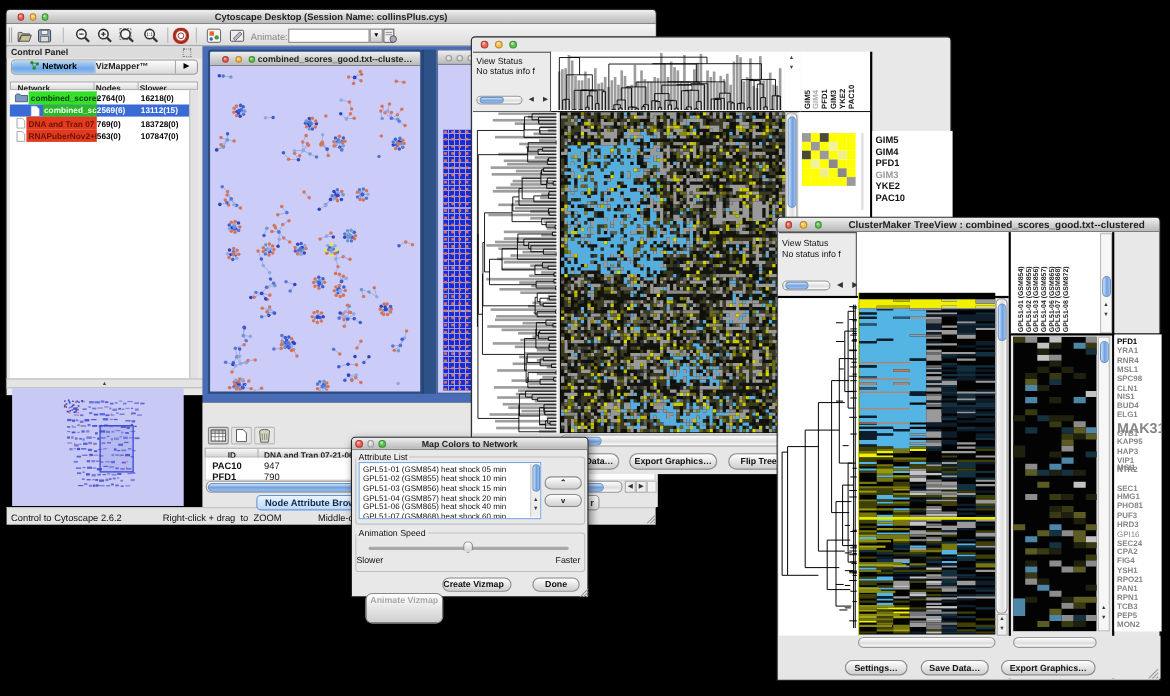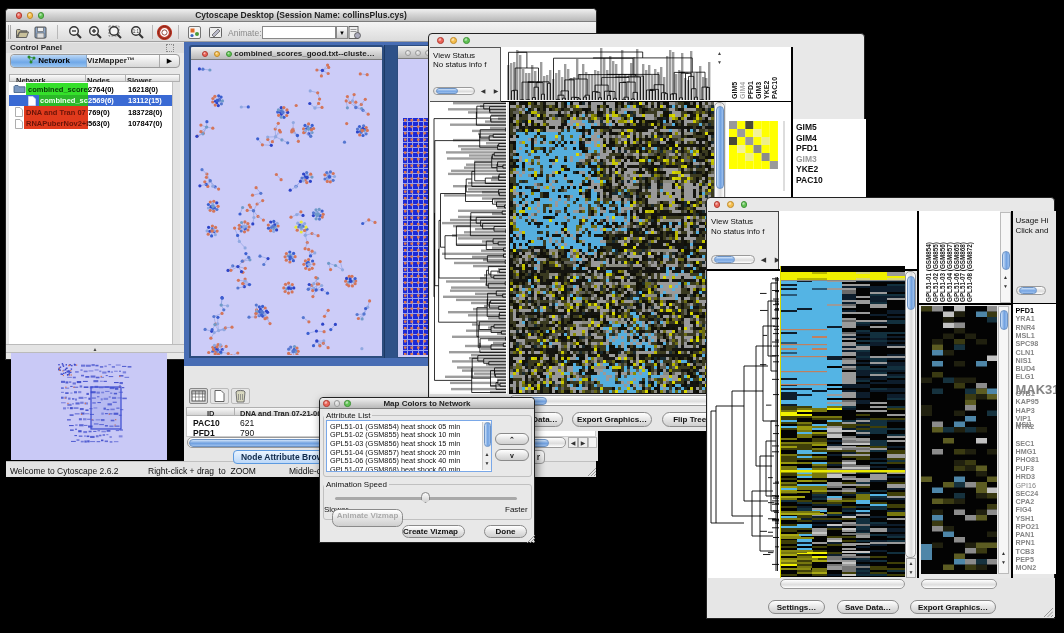--- a/index.html
+++ b/index.html
@@ -346,21 +346,21 @@
         <rect x="76.2" y="87.3" width="2.4" height="2.1" fill="#4350cc" opacity="0.93"></rect>
         <rect x="79.1" y="88.0" width="5.0" height="1.1" fill="#4350cc" opacity="0.66"></rect>
         <rect x="85.6" y="88.1" width="3.6" height="1.1" fill="#4350cc" opacity="0.81"></rect>
         <rect x="90.0" y="86.6" width="2.4" height="1.6" fill="#4350cc" opacity="0.98"></rect>
         <rect x="93.7" y="87.5" width="3.3" height="1.6" fill="#4350cc" opacity="0.78"></rect>
         <rect x="98.7" y="88.4" width="2.7" height="1.1" fill="#4350cc" opacity="0.99"></rect>
         <rect x="102.9" y="88.1" width="4.5" height="1.1" fill="#4350cc" opacity="0.59"></rect>
         <rect x="80" y="34" width="30" height="42" fill="#6a78e0" fill-opacity="0.18" stroke="#3a4ad0" stroke-width="1.2"></rect>
       </svg></div>
     <div class="ab" style="left:0;top:452px;width:590px;height:16px;background:#e4e4e4;border-top:1px solid #c0c0c0;font-size:8.5px;color:#111">
-      <span class="ab" style="left:4px;top:4px">Welcome to Cytoscape 2.6.2</span>
+      <span class="ab" style="left:4px;top:4px">Control to Cytoscape 2.6.2</span>
       <span class="ab" style="left:142px;top:4px">Right-click + drag&nbsp; to&nbsp; ZOOM</span>
       <span class="ab" style="left:283px;top:4px">Middle-click + drag to PAN</span>
     </div>
     <svg class="ab" style="left:582px;top:459px" width="8" height="8">
       <path d="M8 0 L0 8 M8 3 L3 8 M8 6 L6 8" stroke="#999" stroke-width="1"></path>
     </svg>
     <div class="ab" style="left:178px;top:33px;width:414px;height:324px;background:#486db4"></div>
     <div class="ab" style="left:183px;top:36px;width:195px;height:313px;background:#ccccf8;border:2px solid #2c4c7e;border-radius:3px 3px 0 0">
       <div class="ab" style="left:0;top:0;width:191px;height:13px;background:linear-gradient(#f0f0f0,#d6d6d6 45%,#b9b9b9);border-bottom:1px solid #7d7d7d;border-radius:2px 2px 0 0;text-align:center;font-weight:bold;font-size:8px;line-height:13px;color:#222;white-space:nowrap;overflow:hidden"><span style="padding-left:36px">combined_scores_good.txt--cluste…</span></div>
       <div class="ab" style="left:11.0px;top:3.5px;width:6.0px;height:6.0px;border-radius:50%;background:radial-gradient(circle at 35% 30%, #fff8 0 15%, transparent 40%),#ec6559;border:0.5px solid #b03b31"></div>
@@ -1244,21 +1244,21 @@
           <path d="M4 3 L5 13 H12 L13 3" fill="#d8d8c0" stroke="#555" stroke-width="0.8"></path>
           <path d="M6.5 5 V11 M8.5 5 V11 M10.5 5 V11" stroke="#777" stroke-width="0.7"></path>
         </svg></div>
       <div class="ab" style="left:2px;top:41px;width:410px;height:9px;background:linear-gradient(#f8f8f8,#d4d4d4);border:1px solid #b0b0b0;font-size:7.5px;font-weight:bold;color:#222">
         <span class="ab" style="left:20px;top:0.5px">ID</span>
         <span class="ab" style="left:47px;top:0;width:1px;height:9px;background:#b0b0b0"></span>
         <span class="ab" style="left:53px;top:0.5px">DNA and Tran 07-21-06b.csv</span>
       </div>
       <div class="ab" style="left:2px;top:50px;width:410px;height:21px;background:#fff;border:1px solid #ccc;border-top:none;font-size:8.5px;color:#111">
         <span class="ab" style="left:6px;top:1.5px;font-weight:bold">PAC10</span>
-        <span class="ab" style="left:53px;top:1.5px">621</span>
+        <span class="ab" style="left:53px;top:1.5px">947</span>
         <span class="ab" style="left:6px;top:11.5px;font-weight:bold">PFD1</span>
         <span class="ab" style="left:53px;top:11.5px">790</span>
       </div>
       <div class="ab" style="left:3px;top:71px;width:379px;height:11px;background:linear-gradient(#fff,#ddd 60%,#fff);border:1px solid #999;border-radius:5px">
         <div class="ab" style="left:1px;top:0.5px;width:360px;height:8px;border-radius:4.5px;background:linear-gradient(#cfe2f8,#6fa0e0 55%,#9cc0ee);border:0.5px solid #6d93c4"></div>
       </div>
       <div class="ab" style="left:384px;top:71px;width:10px;height:11px;background:#eee;border:1px solid #aaa;font-size:6px;text-align:center;line-height:10px;color:#333">◀</div>
       <div class="ab" style="left:394px;top:71px;width:10px;height:11px;background:#eee;border:1px solid #aaa;font-size:6px;text-align:center;line-height:10px;color:#333">▶</div>
       <div class="ab" style="left:404px;top:71px;width:9px;height:11px;background:#f4f4f4;border:1px solid #bbb"></div>
     </div>
@@ -1535,20 +1535,21 @@
     <div class="ab" style="left:1px;top:360px;width:436px;height:37px;background:#e6e6e6"></div>
     <div class="ab" style="left:80px;top:361px;width:204px;height:11px;background:linear-gradient(#fff,#ddd 60%,#fff);border:1px solid #999;border-radius:5.5px">
       <div class="ab" style="left:1px;top:0.5px;width:36px;height:8px;border-radius:4.5px;background:linear-gradient(#cfe2f8,#6fa0e0 55%,#9cc0ee);border:0.5px solid #6d93c4"></div>
     </div>
     <div class="ab" style="left:17px;top:378px;width:52px;height:15px;background:linear-gradient(#ffffff,#e3e3e3 55%,#cfcfcf);border:1px solid #8a8a8a;border-radius:7.5px;font-size:8px;font-weight:bold;color:#111;text-align:center;line-height:14px;white-space:nowrap;overflow:hidden">Settings…</div>
     <div class="ab" style="left:77px;top:378px;width:57px;height:15px;background:linear-gradient(#ffffff,#e3e3e3 55%,#cfcfcf);border:1px solid #8a8a8a;border-radius:7.5px;font-size:8px;font-weight:bold;color:#111;text-align:center;line-height:14px;white-space:nowrap;overflow:hidden">Save Data…</div>
     <div class="ab" style="left:143px;top:378px;width:80px;height:15px;background:linear-gradient(#ffffff,#e3e3e3 55%,#cfcfcf);border:1px solid #8a8a8a;border-radius:7.5px;font-size:8px;font-weight:bold;color:#111;text-align:center;line-height:14px;white-space:nowrap;overflow:hidden">Export Graphics…</div>
     <div class="ab" style="left:233px;top:378px;width:82px;height:15px;background:linear-gradient(#ffffff,#e3e3e3 55%,#cfcfcf);border:1px solid #8a8a8a;border-radius:7.5px;font-size:8px;font-weight:bold;color:#111;text-align:center;line-height:14px;white-space:nowrap;overflow:hidden">Flip Tree Nodes</div>
   </div>
 <div class="win" style="left:706px;top:197px;width:349px;height:422px">
+    <div class="ab" style="left:0;top:0;width:347px;height:13px;background:linear-gradient(#f0f0f0,#d6d6d6 45%,#b9b9b9);border-bottom:1px solid #7d7d7d;border-radius:4px 4px 0 0;text-align:center;font-weight:bold;font-size:9px;line-height:13px;color:#222;white-space:nowrap;overflow:hidden"><span style="padding-left:51px">ClusterMaker TreeView : combined_scores_good.txt--clustered</span></div>
     <div class="ab" style="left:6.6px;top:3.1px;width:6.8px;height:6.8px;border-radius:50%;background:radial-gradient(circle at 35% 30%, #fff8 0 15%, transparent 40%),#ec6559;border:0.5px solid #b03b31"></div>
     <div class="ab" style="left:20.1px;top:3.1px;width:6.8px;height:6.8px;border-radius:50%;background:radial-gradient(circle at 35% 30%, #fff8 0 15%, transparent 40%),#f5bf4f;border:0.5px solid #c08a28"></div>
     <div class="ab" style="left:33.6px;top:3.1px;width:6.8px;height:6.8px;border-radius:50%;background:radial-gradient(circle at 35% 30%, #fff8 0 15%, transparent 40%),#61c354;border:0.5px solid #3f9237"></div>
     <div class="ab" style="left:1px;top:13px;width:71px;height:60px;background:#ebebeb;border:1px solid #444;border-left:none">
       <div class="ab" style="left:3px;top:5px;font-size:8px;color:#111">View Status</div>
       <div class="ab" style="left:3px;top:15px;font-size:8px;color:#111;white-space:nowrap">No status info f</div>
       <div class="ab" style="left:3px;top:43px;width:44px;height:9px;background:linear-gradient(#fff,#dcdcdc 60%,#fff);border:1px solid #9a9a9a;border-radius:4.5px">
         <div class="ab" style="left:2px;top:0px;width:21px;height:7px;border-radius:4.5px;background:linear-gradient(#cfe2f8,#76a5e3 55%,#9cc0ee);border:0.5px solid #6d93c4"></div>
       </div>
       <div class="ab" style="left:49px;top:43px;width:13px;height:9px;font-size:7px;line-height:9px;color:#333;text-align:center">◀</div>
@@ -1643,27 +1644,20 @@
         <path stroke="#4e86a8" stroke-width="5.5" d="M55 8.25h11M11 46.75h11M11 57.75h11M55 57.75h11M66 85.25h11M44 112.75h11M33 118.25h11M33 173.25h11M11 184.25h11M11 211.75h11M22 228.25h11M33 255.75h11"></path>
         <path stroke="#16323e" stroke-width="5.5" d="M66 13.75h11M33 41.25h11M22 74.25h11M11 85.25h11M44 85.25h11M66 107.25h11M22 123.75h11M44 123.75h11M33 178.75h11M33 189.75h11M55 255.75h11"></path>
         <path stroke="#5c5c22" stroke-width="5.5" d="M11 41.25h11M55 85.25h11M66 90.75h11M44 96.25h11M11 123.75h11M22 134.75h11M55 162.25h11M0 173.25h11M66 173.25h11M22 178.75h11M55 178.75h11M55 184.25h11M11 195.25h11M55 211.75h11M55 239.25h11M66 239.25h11M33 250.25h11M22 261.25h11"></path>
         <rect x="0" y="238" width="11" height="16" fill="#4e86a8"></rect>
       </svg></div>
     <div class="ab" style="left:291px;top:108px;width:11px;height:268px;background:#f6f6f6;border:1px solid #bbb">
       <div class="ab" style="left:0.5px;top:3px;width:8px;height:20px;border-radius:4px;background:linear-gradient(90deg,#cfe2f8,#6fa0e0 55%,#9cc0ee);border:0.5px solid #6d93c4"></div>
       <div class="ab" style="left:0;top:242px;width:9px;font-size:5px;text-align:center;color:#333;line-height:9px">▲<br>▼</div>
     </div>
     <div class="ab" style="left:304px;top:13px;width:1.5px;height:406px;background:#000"></div>
-    <div class="ab" style="left:305.5px;top:13px;width:43.5px;height:92px;background:#e6e6e6">
-      <div class="ab" style="left:3px;top:5px;font-size:8px;color:#111;white-space:nowrap">Usage Hi</div>
-      <div class="ab" style="left:3px;top:15px;font-size:8px;color:#111;white-space:nowrap">Click and</div>
-      <div class="ab" style="left:3px;top:75px;width:30px;height:9px;background:linear-gradient(#fff,#dcdcdc 60%,#fff);border:1px solid #9a9a9a;border-radius:4.5px">
-        <div class="ab" style="left:2px;top:0px;width:18px;height:7px;border-radius:4.5px;background:linear-gradient(#cfe2f8,#76a5e3 55%,#9cc0ee);border:0.5px solid #6d93c4"></div>
-      </div>
-    </div>
     <div class="ab" style="left:305.5px;top:106px;width:43.5px;height:270px;background:#fff;overflow:hidden">
       <div class="ab" style="left:3px;top:2.0px;font-size:7.2px;font-weight:bold;color:#000">PFD1</div>
       <div class="ab" style="left:3px;top:10.3px;font-size:7.2px;font-weight:bold;color:#858585">YRA1</div>
       <div class="ab" style="left:3px;top:18.6px;font-size:7.2px;font-weight:bold;color:#858585">RNR4</div>
       <div class="ab" style="left:3px;top:26.9px;font-size:7.2px;font-weight:bold;color:#858585">MSL1</div>
       <div class="ab" style="left:3px;top:35.2px;font-size:7.2px;font-weight:bold;color:#858585">SPC98</div>
       <div class="ab" style="left:3px;top:43.5px;font-size:7.2px;font-weight:bold;color:#858585">CLN1</div>
       <div class="ab" style="left:3px;top:51.8px;font-size:7.2px;font-weight:bold;color:#858585">NIS1</div>
       <div class="ab" style="left:3px;top:60.1px;font-size:7.2px;font-weight:bold;color:#858585">BUD4</div>
       <div class="ab" style="left:3px;top:68.4px;font-size:7.2px;font-weight:bold;color:#858585">ELG1</div>
@@ -1714,18 +1708,18 @@
       <div class="ab" style="left:0;top:28px;width:8px;font-size:5px;text-align:center;color:#333;line-height:9px">▲<br>▼</div>
     </div>
     <div class="ab" style="left:175px;top:35px;width:34px;height:12px;background:linear-gradient(#ffffff,#e3e3e3 55%,#cfcfcf);border:1px solid #8a8a8a;border-radius:6.0px;font-size:7px;font-weight:bold;color:#111;text-align:center;line-height:11px;white-space:nowrap;overflow:hidden">⌃</div>
     <div class="ab" style="left:175px;top:51px;width:34px;height:12px;background:linear-gradient(#ffffff,#e3e3e3 55%,#cfcfcf);border:1px solid #8a8a8a;border-radius:6.0px;font-size:7px;font-weight:bold;color:#111;text-align:center;line-height:11px;white-space:nowrap;overflow:hidden">v</div>
     <div class="ab" style="left:4px;top:82px;font-size:8px;color:#111;background:#ebebeb;padding:0 2px;z-index:3">Animation Speed</div>
     <div class="ab" style="left:3px;top:86px;width:209px;height:36px;border:1px solid #c0c0c0;border-radius:3px"></div>
     <div class="ab" style="left:15px;top:99px;width:182px;height:2.5px;background:#a8a8a8;border-radius:2px"></div>
     <div class="ab" style="left:101px;top:94px;width:9px;height:11px;background:linear-gradient(#fcfcfc,#d0d0d0);border:1px solid #888;border-radius:4.5px 4.5px 3px 3px;clip-path:polygon(0 0,100% 0,100% 70%,50% 100%,0 70%)"></div>
     <div class="ab" style="left:4px;top:107px;font-size:8px;color:#111">Slower</div>
     <div class="ab" style="left:185px;top:107px;font-size:8px;color:#111">Faster</div>
-    <div class="ab" style="left:12px;top:111px;width:71px;height:18px;background:linear-gradient(#ffffff,#e3e3e3 55%,#cfcfcf);border:1px solid #8a8a8a;border-radius:6.5px;font-size:8px;font-weight:bold;color:#aaa;text-align:center;line-height:12px;white-space:nowrap;overflow:hidden">Animate Vizmap</div>
+    <div class="ab" style="left:12px;top:141px;width:71px;height:28px;background:linear-gradient(#ffffff,#e3e3e3 55%,#cfcfcf);border:1px solid #8a8a8a;border-radius:6.5px;font-size:8px;font-weight:bold;color:#aaa;text-align:center;line-height:12px;white-space:nowrap;overflow:hidden">Animate Vizmap</div>
     <div class="ab" style="left:82px;top:127px;width:63px;height:13px;background:linear-gradient(#ffffff,#e3e3e3 55%,#cfcfcf);border:1px solid #8a8a8a;border-radius:6.5px;font-size:8px;font-weight:bold;color:#111;text-align:left;line-height:12px;white-space:nowrap;overflow:hidden">Create Vizmap</div>
     <div class="ab" style="left:164px;top:127px;width:43px;height:13px;background:linear-gradient(#ffffff,#e3e3e3 55%,#cfcfcf);border:1px solid #8a8a8a;border-radius:6.5px;font-size:8px;font-weight:bold;color:#111;text-align:center;line-height:12px;white-space:nowrap;overflow:hidden">Done</div>
     <svg class="ab" style="left:207px;top:137px" width="8" height="8">
       <path d="M8 0 L0 8 M8 3 L3 8 M8 6 L6 8" stroke="#999" stroke-width="1"></path>
     </svg>
   </div>
 </body></html>

